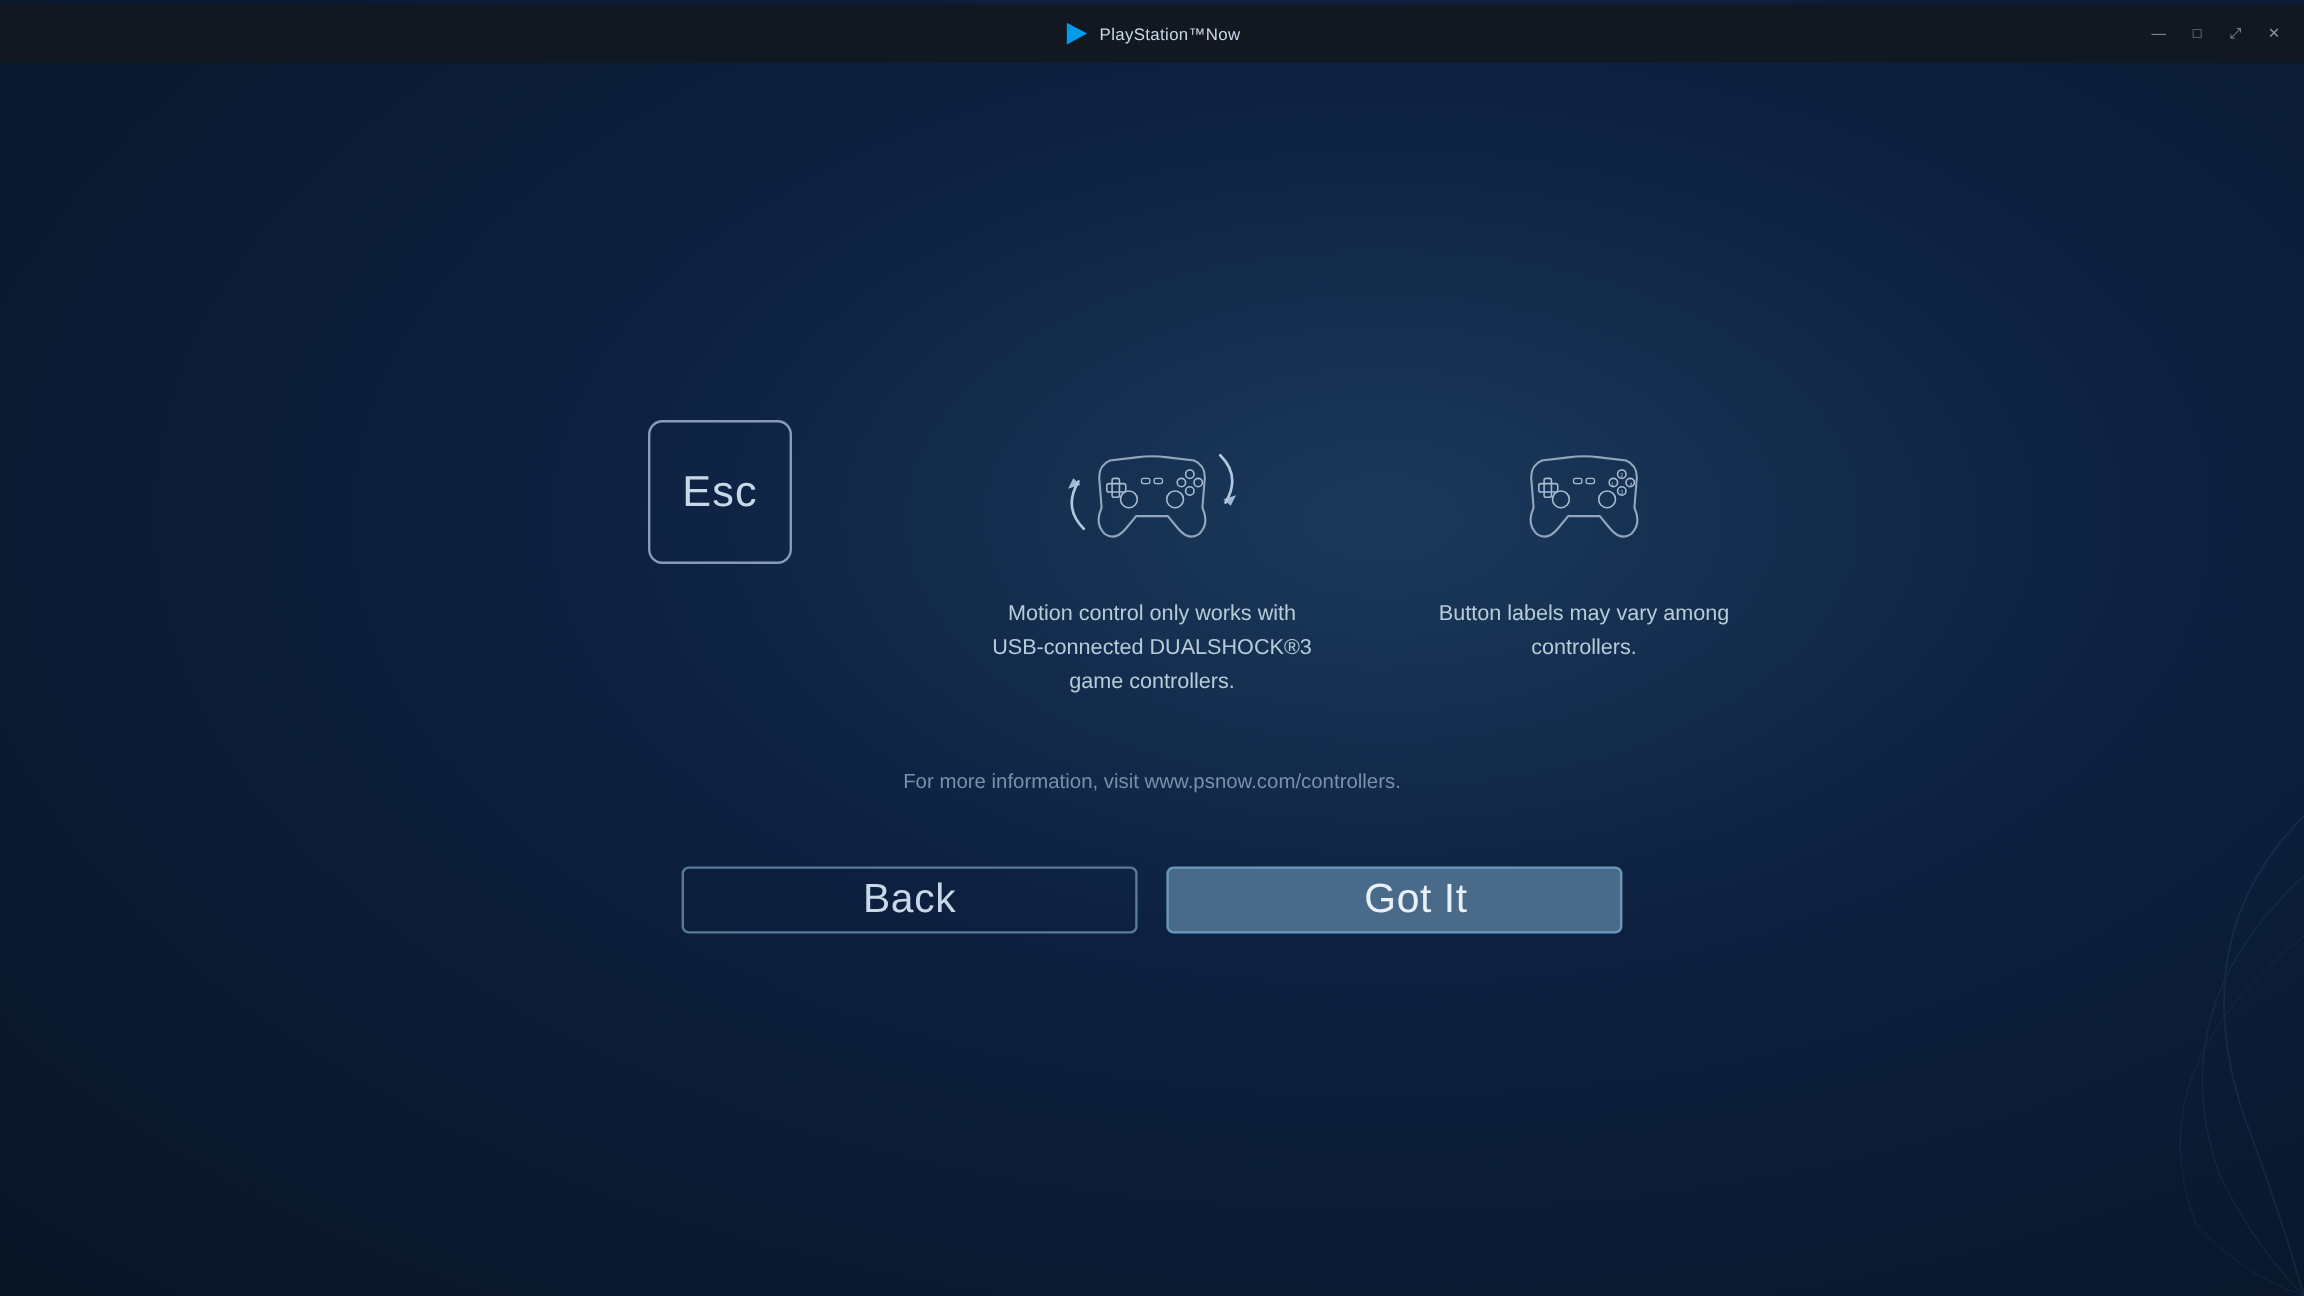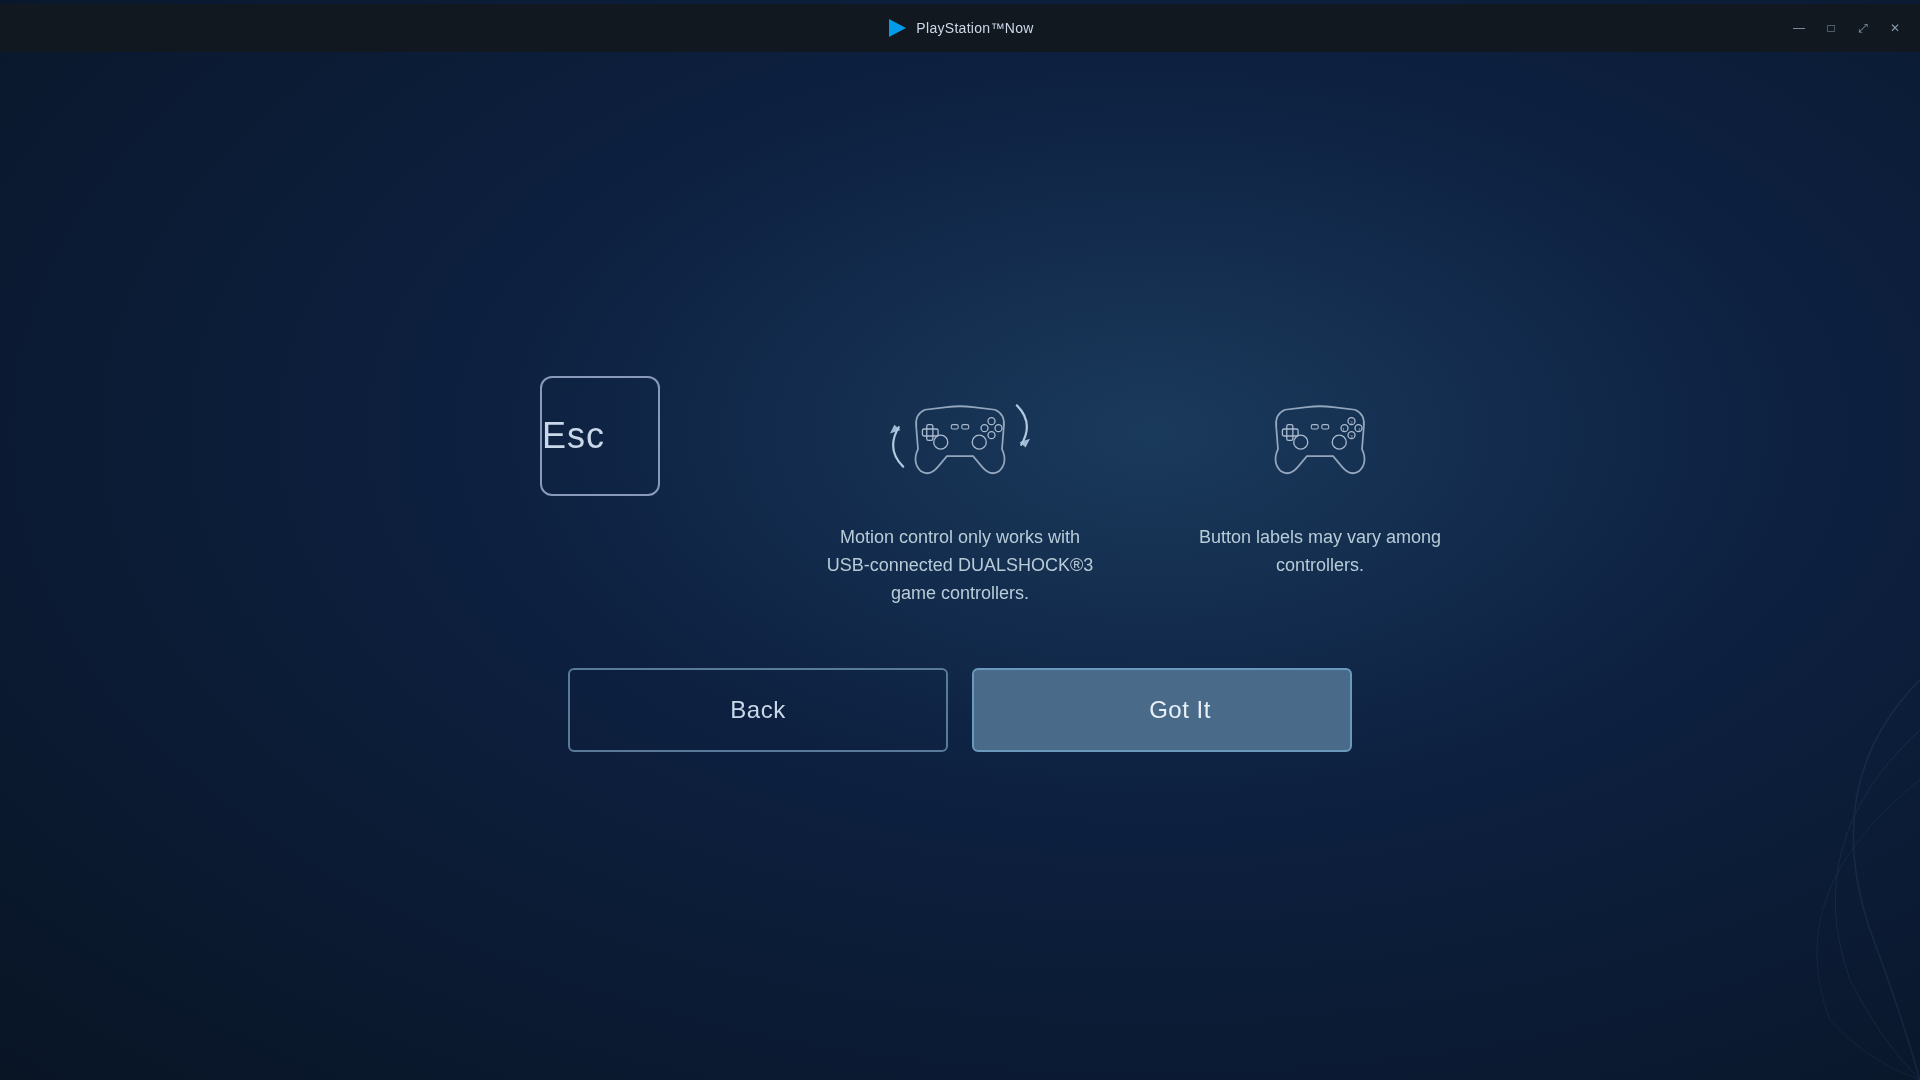--- a/index.html
+++ b/index.html
@@ -125,21 +125,21 @@
     }
 
     
     .esc-key {
       width: 120px;
       height: 120px;
       border: 2.5px solid #8899bb;
       border-radius: 12px;
       display: flex;
       align-items: center;
-      justify-content: flex-start;
+      justify-content: center;
       font-size: 36px;
       font-weight: 300;
       color: #c8d8e8;
       letter-spacing: 1px;
       background: transparent;
     }
 
     
     .footer-text {
       font-size: 17px;
@@ -150,23 +150,23 @@
 
     
     .buttons-row {
       display: flex;
       gap: 24px;
       align-items: center;
     }
 
     .btn {
       width: 380px;
-      height: 84px;
+      height: 56px;
       border-radius: 6px;
-      font-size: 24px;
+      font-size: 34px;
       font-weight: 400;
       cursor: pointer;
       letter-spacing: 0.5px;
       transition: background 0.15s, color 0.15s;
     }
 
     .btn-back {
       background: transparent;
       border: 2px solid #5a7a9a;
       color: #c8d8e8;
@@ -275,19 +275,20 @@
           <text x="116" y="51" font-size="5" fill="#aabbd0" text-anchor="middle">2</text>
           <text x="116" y="67" font-size="5" fill="#aabbd0" text-anchor="middle">3</text>
           <text x="125" y="59" font-size="5" fill="#aabbd0" text-anchor="middle">4</text>
         </svg>
       </div>
       <p class="info-card-text">Button labels may vary among controllers.</p>
     </div>
 
   </div>
 
+  <p class="footer-text">For more information, visit www.psnow.com/controllers.</p>
 
   <div class="buttons-row">
     <button class="btn btn-back">Back</button>
     <button class="btn btn-gotit">Got It</button>
   </div>
 
 </div>
 
 </body></html>

